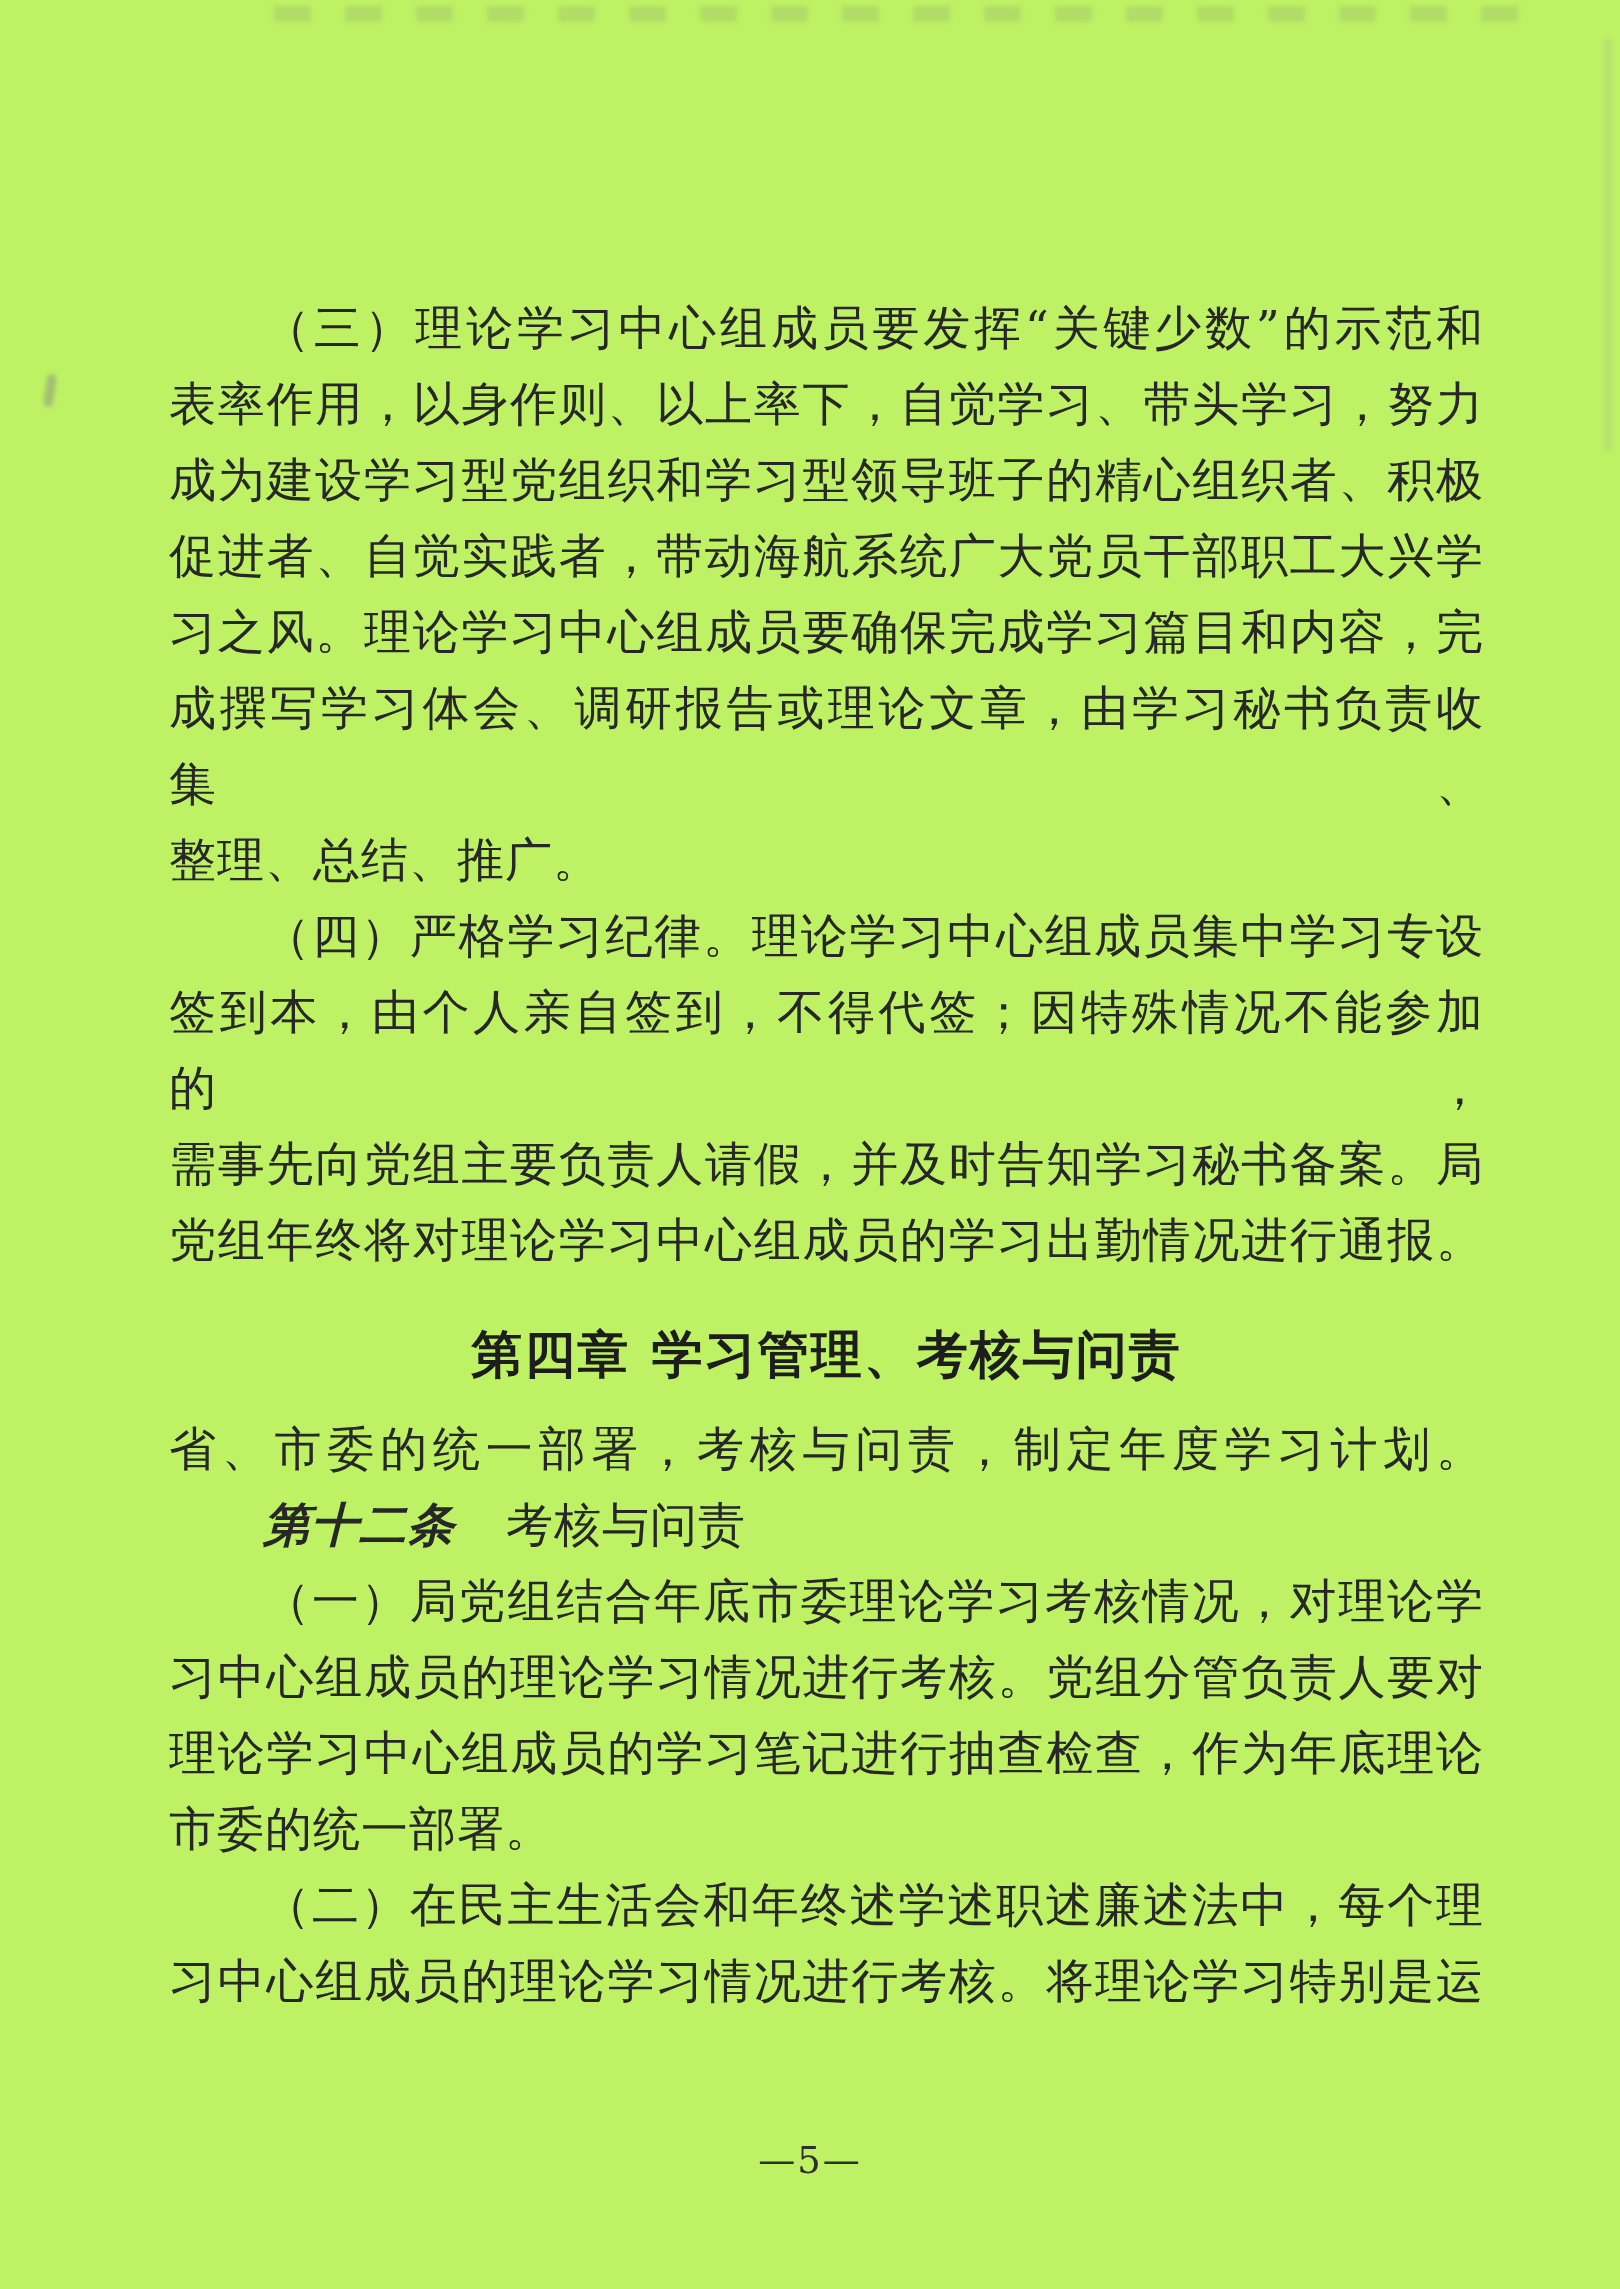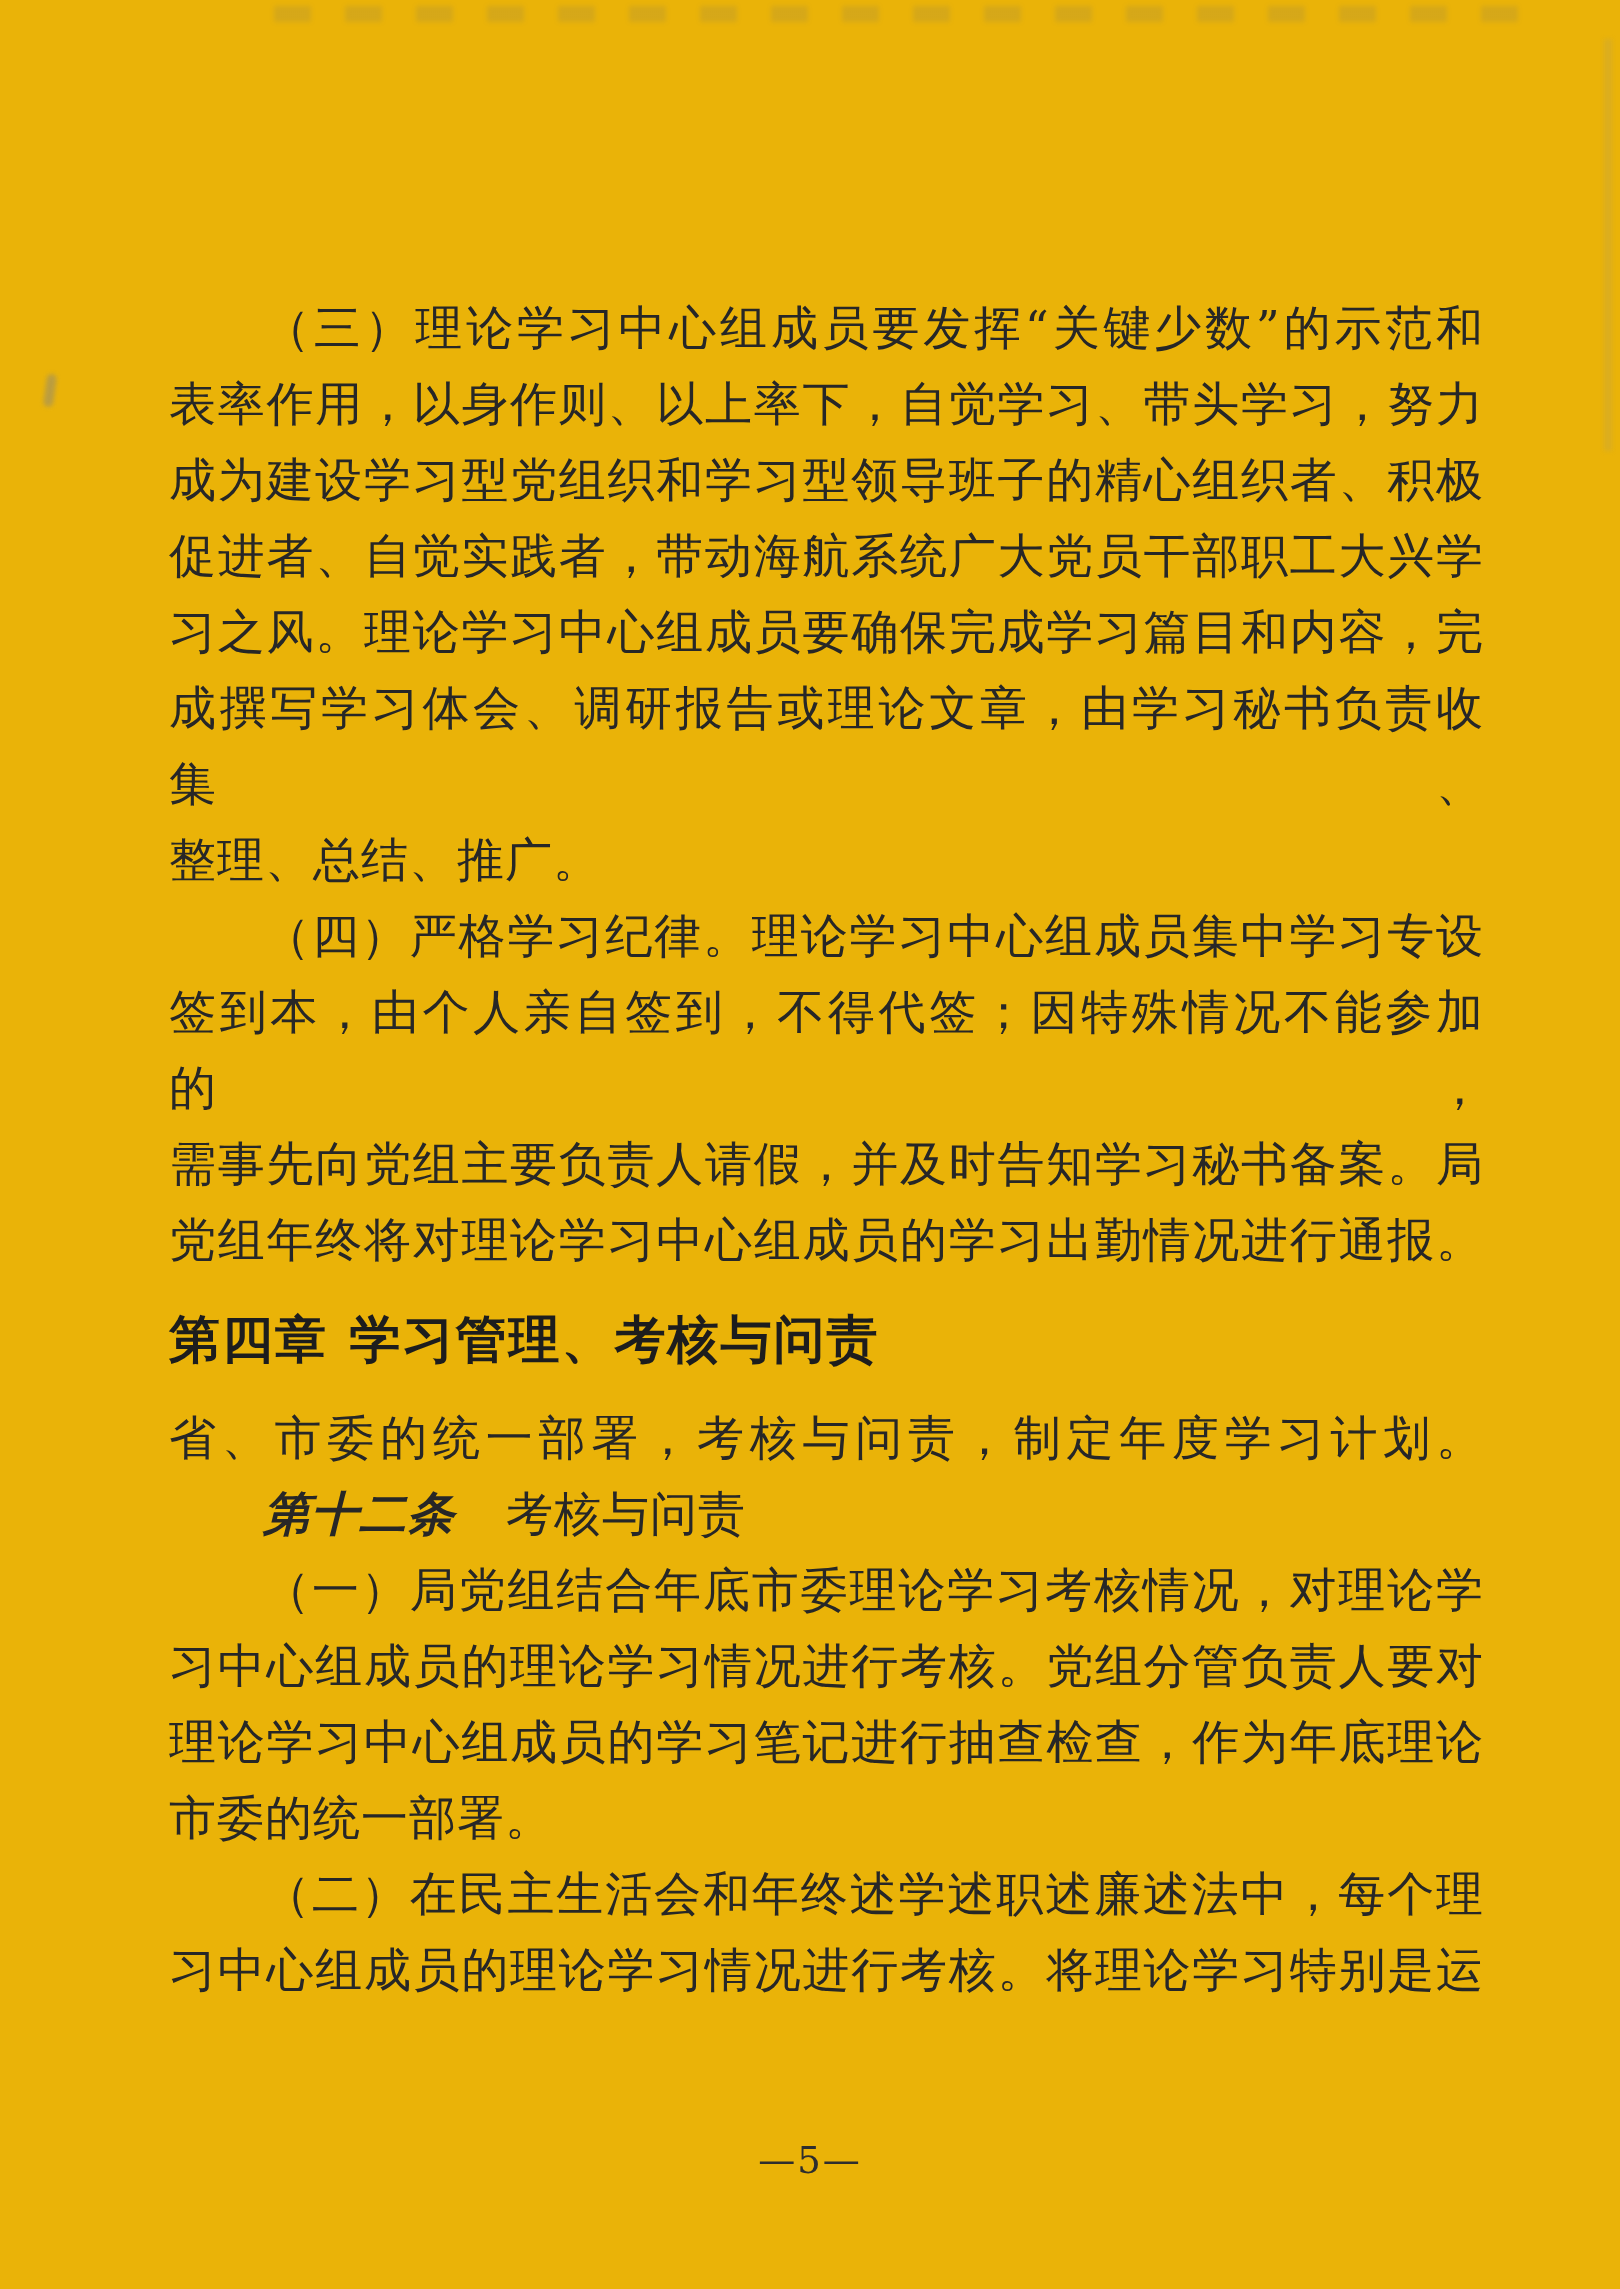--- a/index.html
+++ b/index.html
@@ -5,21 +5,21 @@
   html, body {
     margin: 0;
     padding: 0;
     background: #e8e8e8;
   }
   .page {
     position: relative;
     width: 1620px;
     height: 2290px;
     margin: 0 auto;
-    background: #eab308;
+    background: #bef264;
     overflow: hidden;
     font-family: "DejaVu Serif", "Liberation Serif", serif;
     color: #272727;
   }
   
   .artifact-top {
     position: absolute;
     top: 5.9px; left: 274px;
     width: 1255px; height: 15.7px;
     background: repeating-linear-gradient(90deg,
@@ -65,27 +65,27 @@
     text-justify: inter-character;
   }
   .ln.left { text-align: left; text-align-last: left; }
   .indent { text-indent: 94px; }
   .term {
     font-weight: 700;
     margin-right: 33px;
   }
   .term-wide { margin-right: 51px; font-style: italic; }
   .chapter-heading {
-    text-align: left;
-    font-family: Liberation Mono, monospace;
+    text-align: center;
+    font-family: Liberation Serif, serif;
     font-weight: 700;
     font-size: 51px;
     color: #1d1d1d;
     line-height: 76px;
-    margin-top: 28px;
+    margin-top: 39px;
     margin-bottom: 17.6px;
     letter-spacing: 2px;
   }
   .chapter-heading .ch-num { margin-right: 21.6px; }
   .page-number {
     position: absolute;
     left: 0;
     top: 2139px;
     width: 100%;
     text-align: center;

